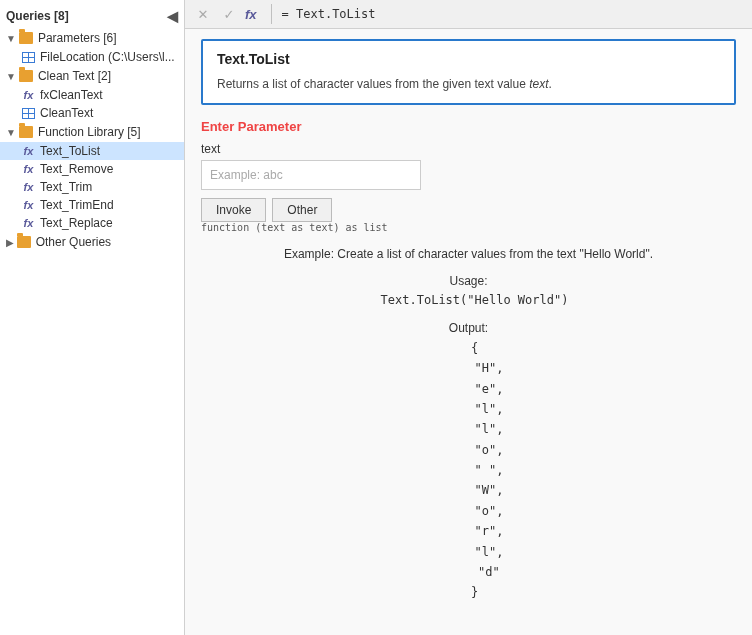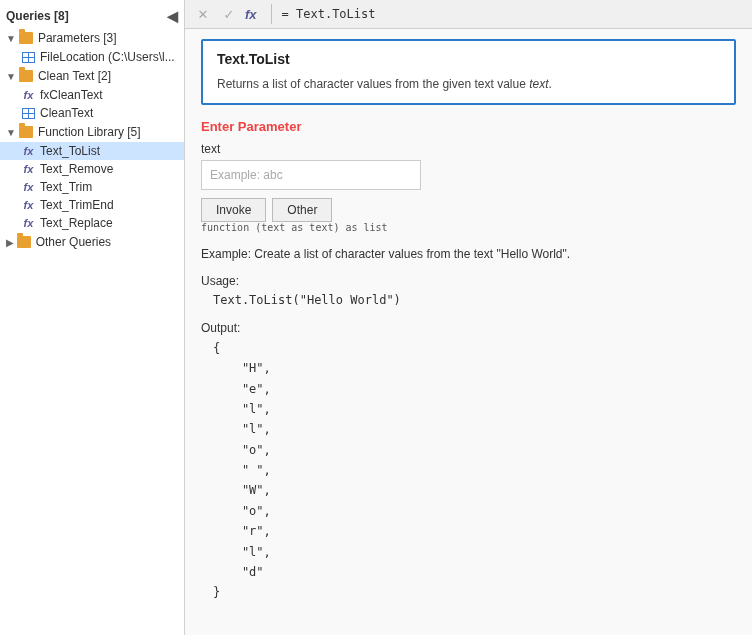--- a/index.html
+++ b/index.html
@@ -245,20 +245,21 @@
       color: #555;
       margin-bottom: 12px;
       font-family: 'Consolas', monospace;
     }
 
     
     .example-section {
       font-size: 12px;
       color: #333;
       line-height: 1.6;
+      text-align: center;
     }
     .example-title {
       font-size: 12px;
       color: #333;
       margin-bottom: 8px;
     }
     .example-code {
       font-family: 'Consolas', monospace;
       font-size: 12px;
       color: #333;
@@ -284,21 +285,21 @@
 <div class="sidebar">
   <div class="sidebar-header">
     <span>Queries [8]</span>
     <span class="sidebar-collapse-btn">◀</span>
   </div>
 
   <div class="sidebar-group">
     <div class="sidebar-group-header">
       <span class="arrow">▼</span>
       <span class="group-icon-folder"></span>
-      <span>Parameters [3]</span>
+      <span>Parameters [6]</span>
     </div>
     <div class="sidebar-item">
       <div class="icon-table">
         <div class="tr">
             <div class="td"></div>
             <div class="td"></div>
           </div>
         <div class="tr">
             <div class="td"></div>
             <div class="td"></div>

